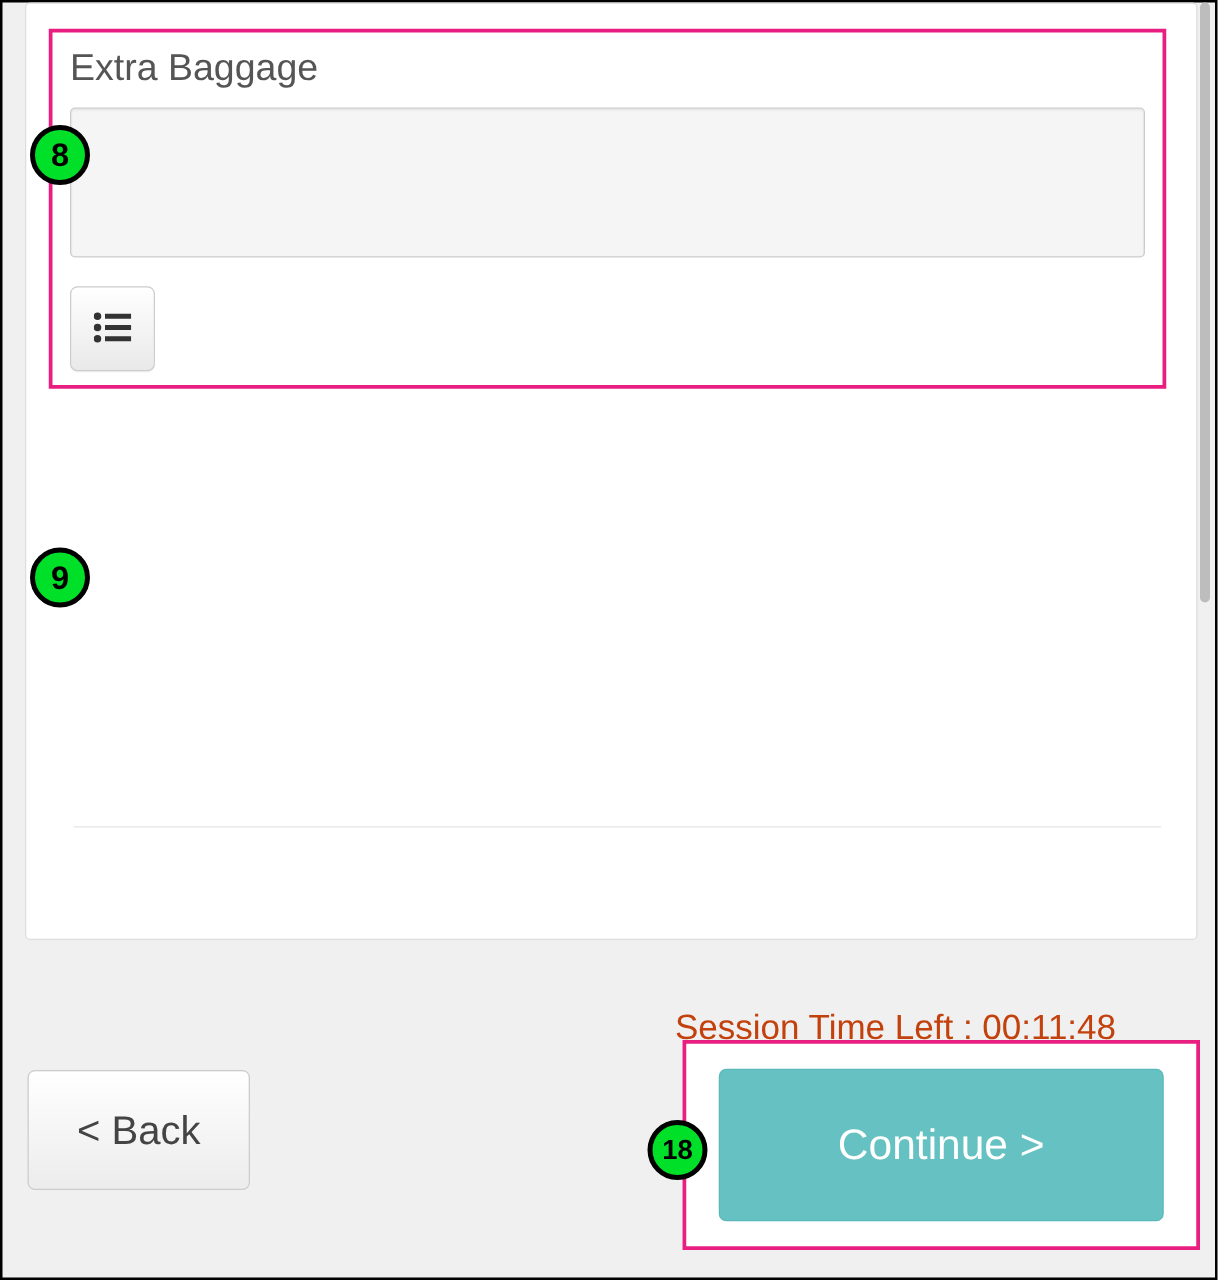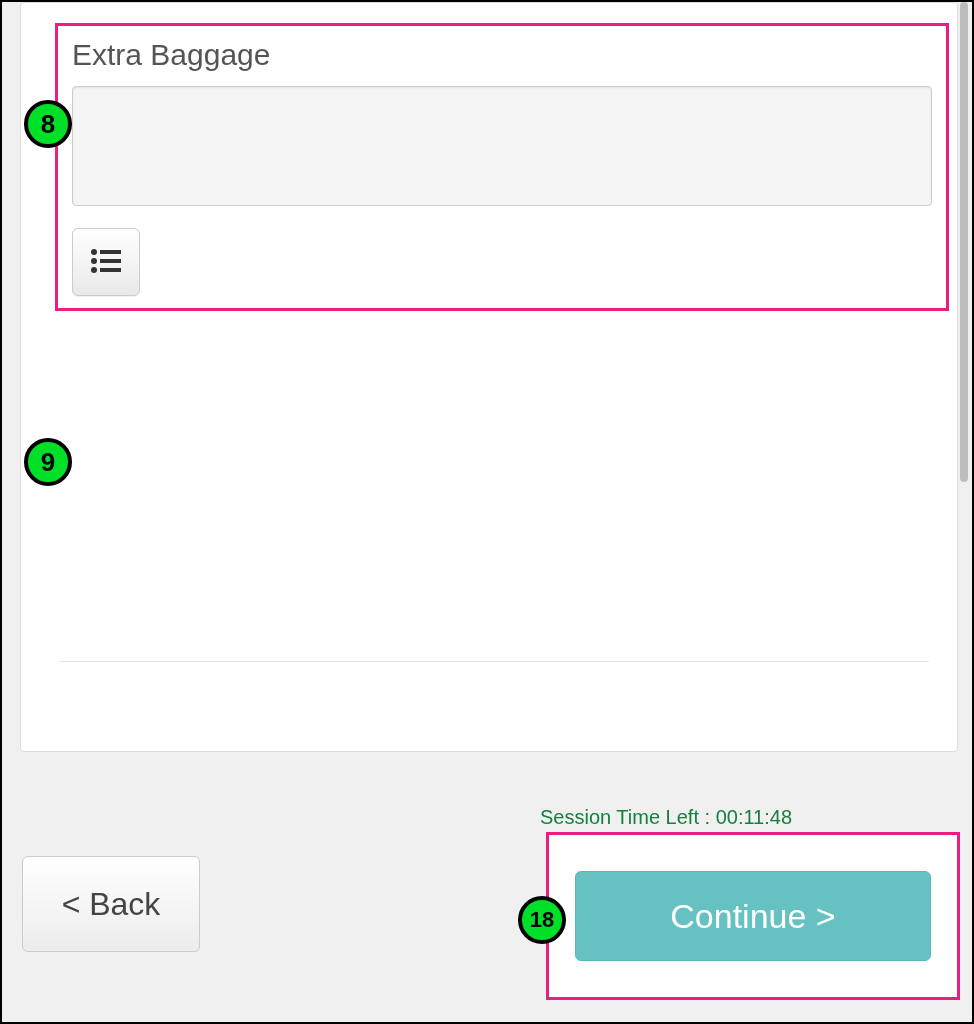--- a/index.html
+++ b/index.html
@@ -26,21 +26,21 @@
     left: 18px;
     top: 0;
     width: 938px;
     height: 750px;
     background: #fff;
     border: 1px solid #ddd;
     border-radius: 4px;
   }
   .section {
     position: absolute;
-    left: 34px;
+    left: 18px;
     width: 894px;
     border: 3px solid #e91e81;
     background: #fff;
     padding: 12px 14px 6px 14px;
   }
   .section-extra { top: 20px; height: 288px; }
   .section-other { top: 336px; height: 290px; }
   .section-title {
     font-size: 30px;
     color: #555;
@@ -77,22 +77,22 @@
     left: 38px;
     top: 658px;
     width: 870px;
     height: 1px;
     background: #e5e5e5;
   }
   .session-timer {
     position: absolute;
     left: 538px;
     top: 804px;
-    font-size: 20px;
-    color: #15803d;
+    font-size: 28px;
+    color: #c2410c;
     white-space: nowrap;
   }
   .back-btn {
     position: absolute;
     left: 20px;
     top: 854px;
     width: 178px;
     height: 96px;
     background: linear-gradient(#ffffff, #ececec);
     border: 1px solid #ccc;
@@ -112,21 +112,21 @@
     height: 168px;
     border: 3px solid #e91e81;
     background: #fff;
     display: flex;
     align-items: center;
     justify-content: center;
     padding: 18px;
   }
   .continue-btn {
     width: 356px;
-    height: 90px;
+    height: 122px;
     background: #66c2c2;
     border: 1px solid #5ab8b8;
     border-radius: 6px;
     color: #fff;
     font-size: 34px;
     display: flex;
     align-items: center;
     justify-content: center;
     cursor: pointer;
   }

